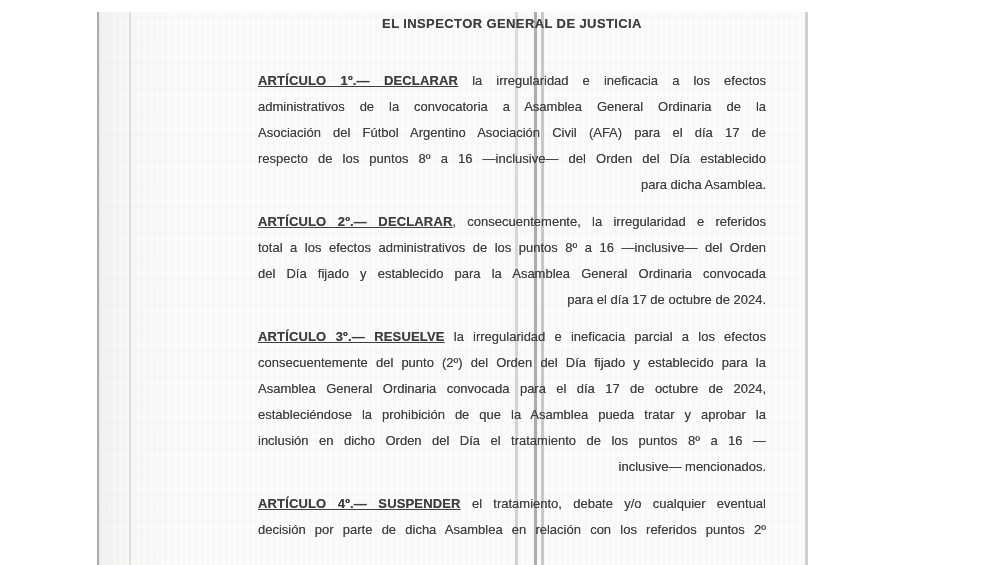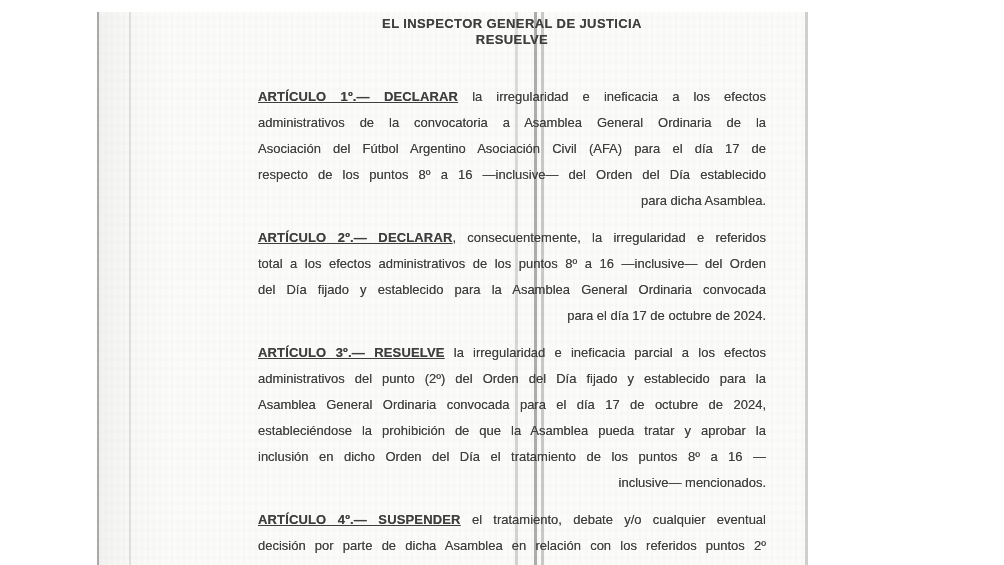--- a/index.html
+++ b/index.html
@@ -64,41 +64,40 @@
 <div class="page">
   <div class="crease crease-binding"></div>
   <div class="crease crease-light"></div>
   <div class="crease crease-dark"></div>
   <div class="crease crease-medium"></div>
 
   <div class="text-block">
 
     <div class="heading">
       <div>EL INSPECTOR GENERAL DE JUSTICIA</div>
-      <div>RESUELVE</div>
     </div>
 
     <div class="article">
       <div class="line just"><span class="lead">ARTÍCULO 1º.— DECLARAR</span><span> la irregularidad e ineficacia a los efectos</span></div>
       <div class="line just">administrativos de la convocatoria a Asamblea General Ordinaria de la</div>
       <div class="line just">Asociación del Fútbol Argentino Asociación Civil (AFA) para el día 17 de</div>
       <div class="line just">respecto de los puntos 8º a 16 —inclusive— del Orden del Día establecido</div>
       <div class="line">para dicha Asamblea.</div>
     </div>
 
     <div class="article">
       <div class="line just"><span class="lead">ARTÍCULO 2º.— DECLARAR</span><span>, consecuentemente, la irregularidad e referidos</span></div>
       <div class="line just">total a los efectos administrativos de los puntos 8º a 16 —inclusive— del Orden</div>
       <div class="line just">del Día fijado y establecido para la Asamblea General Ordinaria convocada</div>
       <div class="line">para el día 17 de octubre de 2024.</div>
     </div>
 
     <div class="article">
       <div class="line just"><span class="lead">ARTÍCULO 3º.— RESUELVE</span><span> la irregularidad e ineficacia parcial a los efectos</span></div>
-      <div class="line just">administrativos del punto (2º) del Orden del Día fijado y establecido para la</div>
+      <div class="line just">consecuentemente del punto (2º) del Orden del Día fijado y establecido para la</div>
       <div class="line just">Asamblea General Ordinaria convocada para el día 17 de octubre de 2024,</div>
       <div class="line just">estableciéndose la prohibición de que la Asamblea pueda tratar y aprobar la</div>
       <div class="line just">inclusión en dicho Orden del Día el tratamiento de los puntos 8º a 16 —</div>
       <div class="line">inclusive— mencionados.</div>
     </div>
 
     <div class="article">
       <div class="line just"><span class="lead">ARTÍCULO 4º.— SUSPENDER</span><span> el tratamiento, debate y/o cualquier eventual</span></div>
       <div class="line just">decisión por parte de dicha Asamblea en relación con los referidos puntos 2º</div>
     </div>

